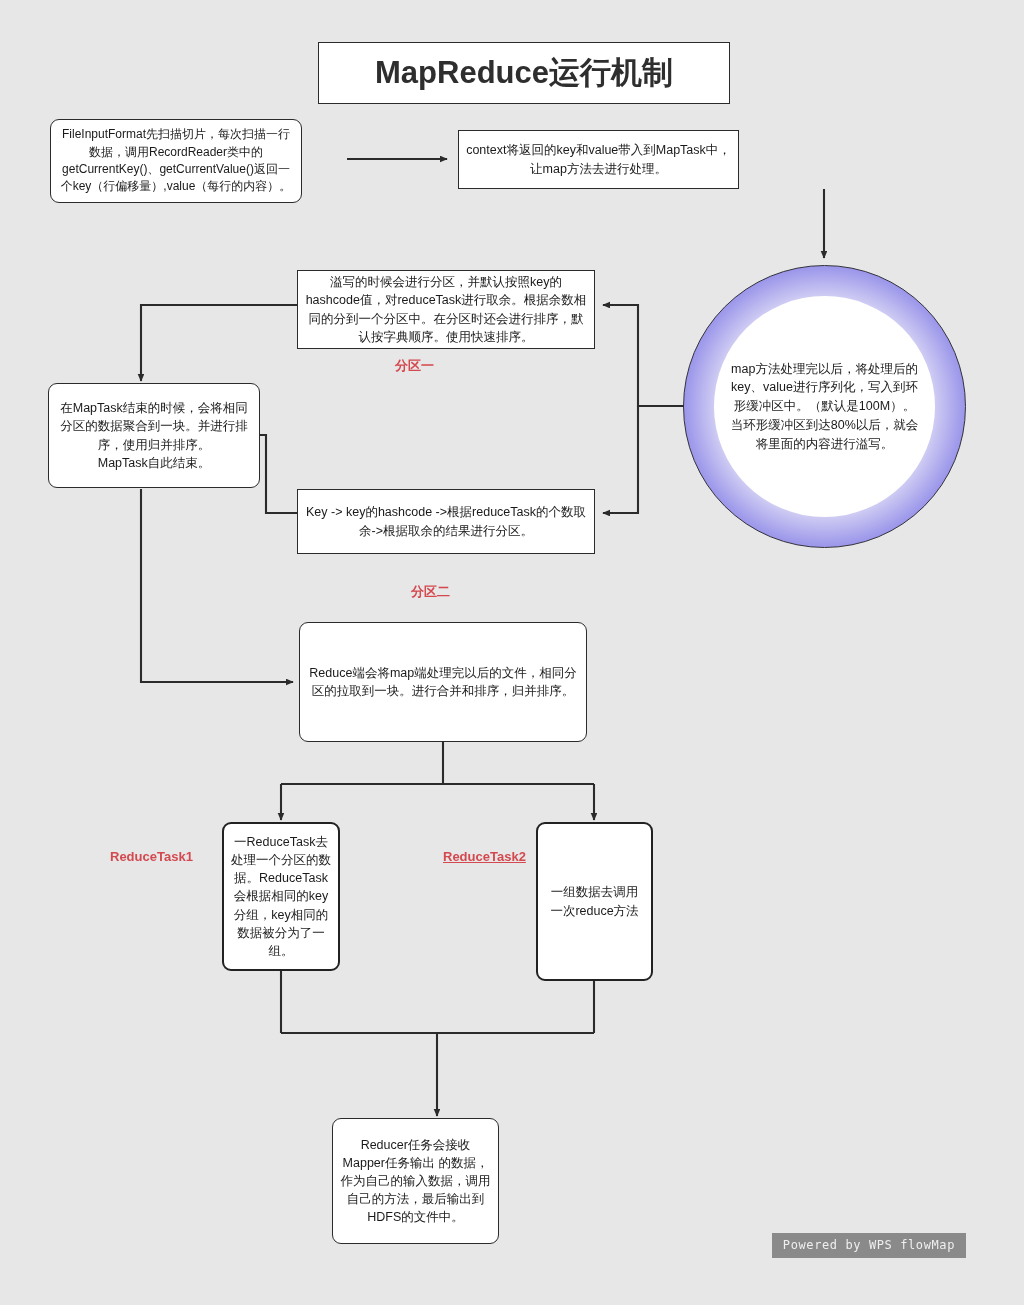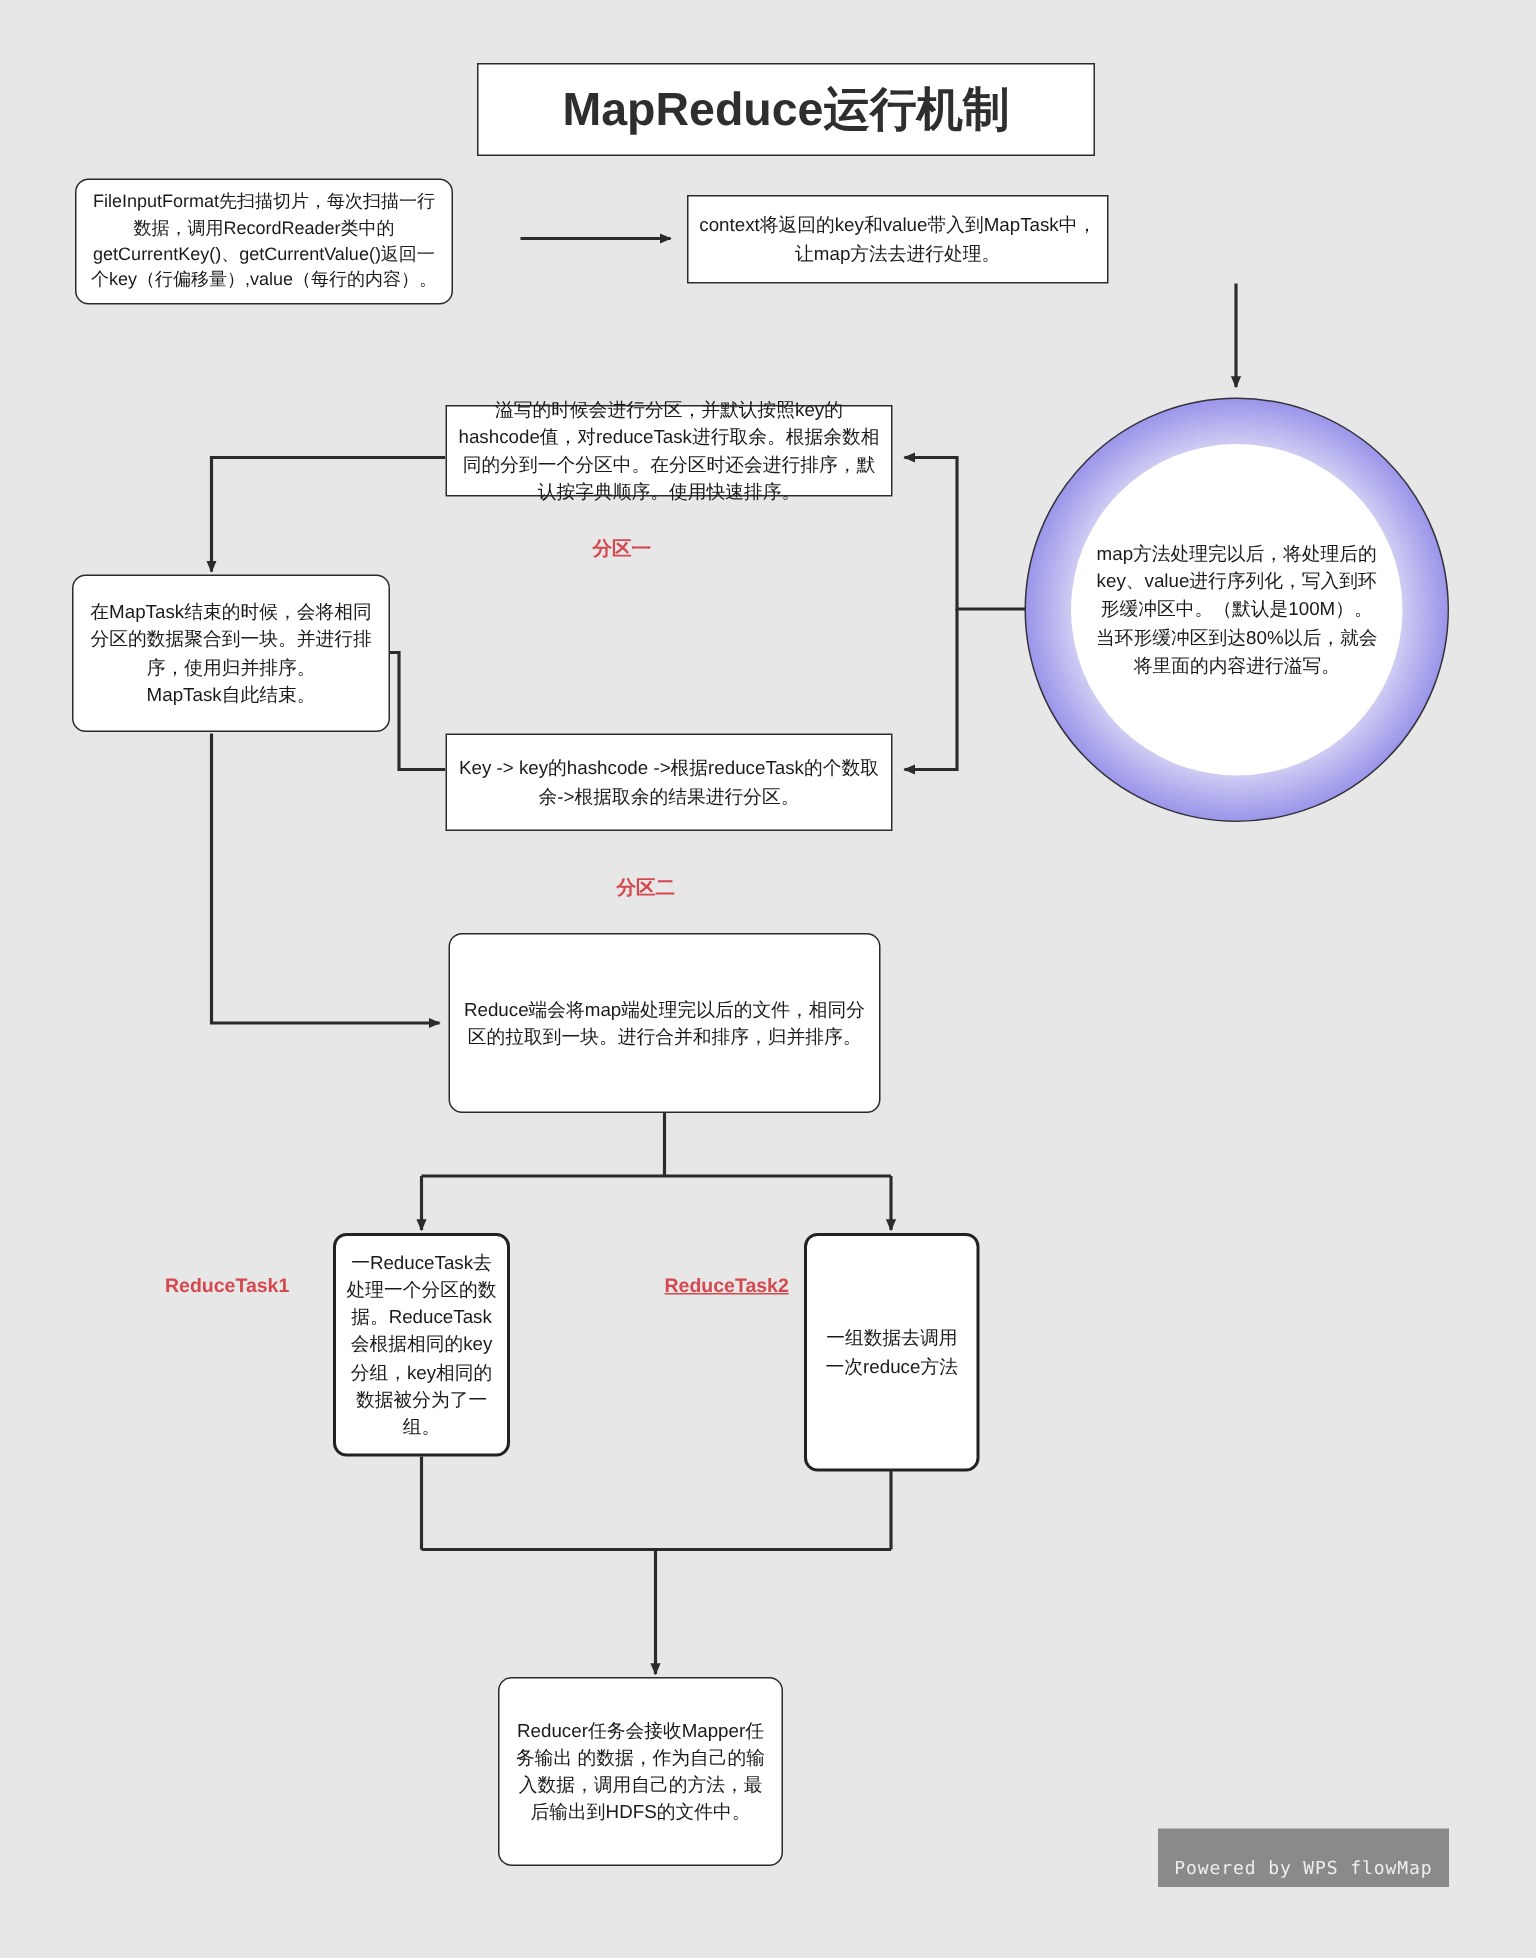--- a/index.html
+++ b/index.html
@@ -83,21 +83,21 @@
   }
   .watermark {
     position: absolute;
     right: 58px;
     bottom: 47px;
     background: #8a8a8a;
     color: #efefef;
     font-family: "DejaVu Sans Mono", "Liberation Mono", monospace;
     font-size: 12px;
     letter-spacing: 0.6px;
-    padding: 19px 11px 6px 11px;
+    padding: 5px 11px 6px 11px;
     white-space: nowrap;
   }
 </style>
 </head>
 <body>
 
 <svg id="canvas" viewBox="0 0 1024 1305" xmlns="http://www.w3.org/2000/svg">
   <defs>
     <marker id="arrow" markerWidth="9" markerHeight="9" refX="7.2" refY="3.4" orient="auto" markerUnits="userSpaceOnUse">
       <path d="M0,0 L8,3.4 L0,6.8 z" fill="#2b2b2b"></path>
@@ -134,34 +134,34 @@
 <div class="node title-node" style="left:318px; top:42px; width:412px; height:62px;">MapReduce运行机制</div>
 
 <div class="node rounded" style="left:50px; top:119px; width:252px; height:84px; font-size:12px;">FileInputFormat先扫描切片，每次扫描一行数据，调用RecordReader类中的getCurrentKey()、getCurrentValue()返回一个key（行偏移量）,value（每行的内容）。</div>
 
 <div class="node" style="left:458px; top:130px; width:281px; height:59px;">context将返回的key和value带入到MapTask中，让map方法去进行处理。</div>
 
 <div class="ring" style="left:683px; top:265px; width:283px; height:283px;"></div>
 <div class="ring-inner" style="left:714px; top:296px; width:221px; height:221px;">map方法处理完以后，将处理后的key、value进行序列化，写入到环形缓冲区中。（默认是100M）。
 当环形缓冲区到达80%以后，就会将里面的内容进行溢写。</div>
 
-<div class="node" style="left:297px; top:270px; width:298px; height:61px;">溢写的时候会进行分区，并默认按照key的hashcode值，对reduceTask进行取余。根据余数相同的分到一个分区中。在分区时还会进行排序，默认按字典顺序。使用快速排序。</div>
+<div class="node" style="left:297px; top:270px; width:298px; height:79px;">溢写的时候会进行分区，并默认按照key的hashcode值，对reduceTask进行取余。根据余数相同的分到一个分区中。在分区时还会进行排序，默认按字典顺序。使用快速排序。</div>
 
 <div class="node rounded" style="left:48px; top:383px; width:212px; height:105px;">在MapTask结束的时候，会将相同分区的数据聚合到一块。并进行排序，使用归并排序。
 MapTask自此结束。</div>
 
 <div class="node" style="left:297px; top:489px; width:298px; height:65px;">Key -&gt; key的hashcode -&gt;根据reduceTask的个数取余-&gt;根据取余的结果进行分区。</div>
 
 <div class="node rounded" style="left:299px; top:622px; width:288px; height:120px;">Reduce端会将map端处理完以后的文件，相同分区的拉取到一块。进行合并和排序，归并排序。</div>
 
 <div class="node thick" style="left:222px; top:822px; width:118px; height:149px; font-size:12.5px;">一ReduceTask去处理一个分区的数据。ReduceTask会根据相同的key分组，key相同的数据被分为了一组。</div>
 
 <div class="node thick" style="left:536px; top:822px; width:117px; height:159px;">一组数据去调用一次reduce方法</div>
 
-<div class="node rounded" style="left:332px; top:1118px; width:190px; height:126px; font-size:12.5px;">Reducer任务会接收Mapper任务输出  的数据，作为自己的输入数据，调用自己的方法，最后输出到HDFS的文件中。</div>
+<div class="node rounded" style="left:332px; top:1118px; width:167px; height:126px; font-size:12.5px;">Reducer任务会接收Mapper任务输出  的数据，作为自己的输入数据，调用自己的方法，最后输出到HDFS的文件中。</div>
 
 <div class="tag" style="left:395px; top:357px;">分区一</div>
 
 <div class="tag" style="left:411px; top:583px;">分区二</div>
 
 <div class="tag" style="left:110px; top:849px;">ReduceTask1</div>
 
 <div class="tag" style="left:443px; top:849px;text-decoration:underline;">ReduceTask2</div>
 
 <div class="watermark">Powered by WPS flowMap</div>

